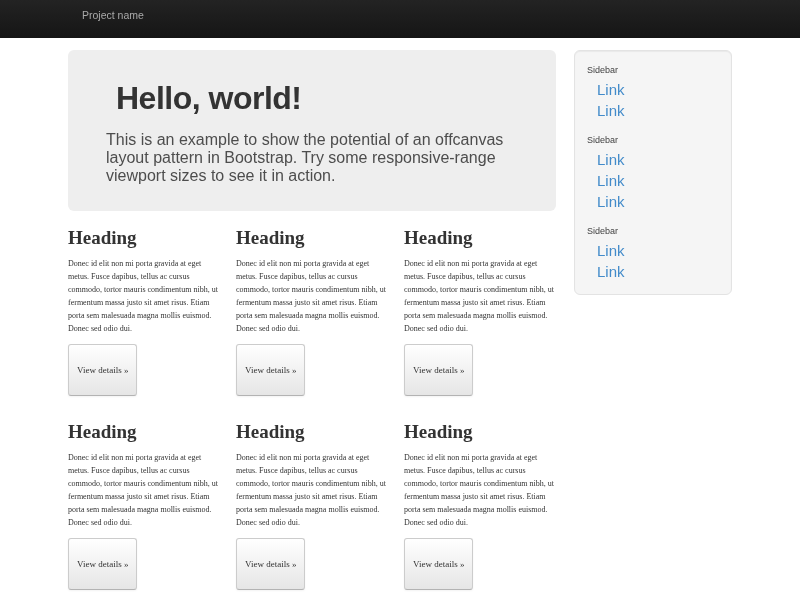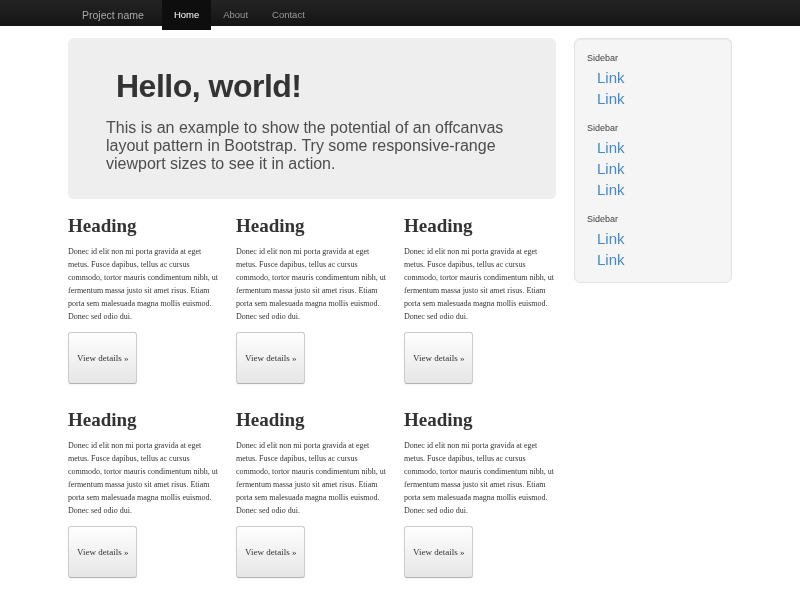--- a/index.html
+++ b/index.html
@@ -5,21 +5,21 @@
   * { box-sizing: border-box; }
   html, body { margin: 0; padding: 0; }
   body {
     width: 800px; height: 600px; overflow: hidden;
     background: #ffffff;
     font-family: "Liberation Sans", sans-serif;
     color: #333;
   }
   
   .navbar {
-    height: 26px;
+    height: 38px;
     background: linear-gradient(180deg, #232323, #151515);
   }
   .navbar-inner {
     width: 664px; margin: 0 auto;
     display: flex; align-items: stretch; height: 30px;
   }
   .brand {
     color: #a9a9a9; font-size: 10.5px; line-height: 30px;
     padding: 0 18px 0 14px; text-decoration: none; white-space: nowrap;
   }
@@ -80,25 +80,20 @@
   
   .page-footer { border-top: 1px solid #e5e5e5; margin-top: 8px; }
   .page-footer p { font-size: 9px; color: #777; margin: 14px 0 40px; }
 </style>
 </head>
 <body>
 
 <header class="navbar">
   <div class="navbar-inner">
     <a href="#" class="brand">Project name</a>
-    <nav class="nav">
-      <a href="#" class="nav-item active">Home</a>
-      <a href="#" class="nav-item">About</a>
-      <a href="#" class="nav-item">Contact</a>
-    </nav>
   </div>
 </header>
 
 <div class="container">
   <div class="content">
 
     <main class="main-col">
 
       <section class="jumbotron">
         <h1>Hello, world!</h1>

